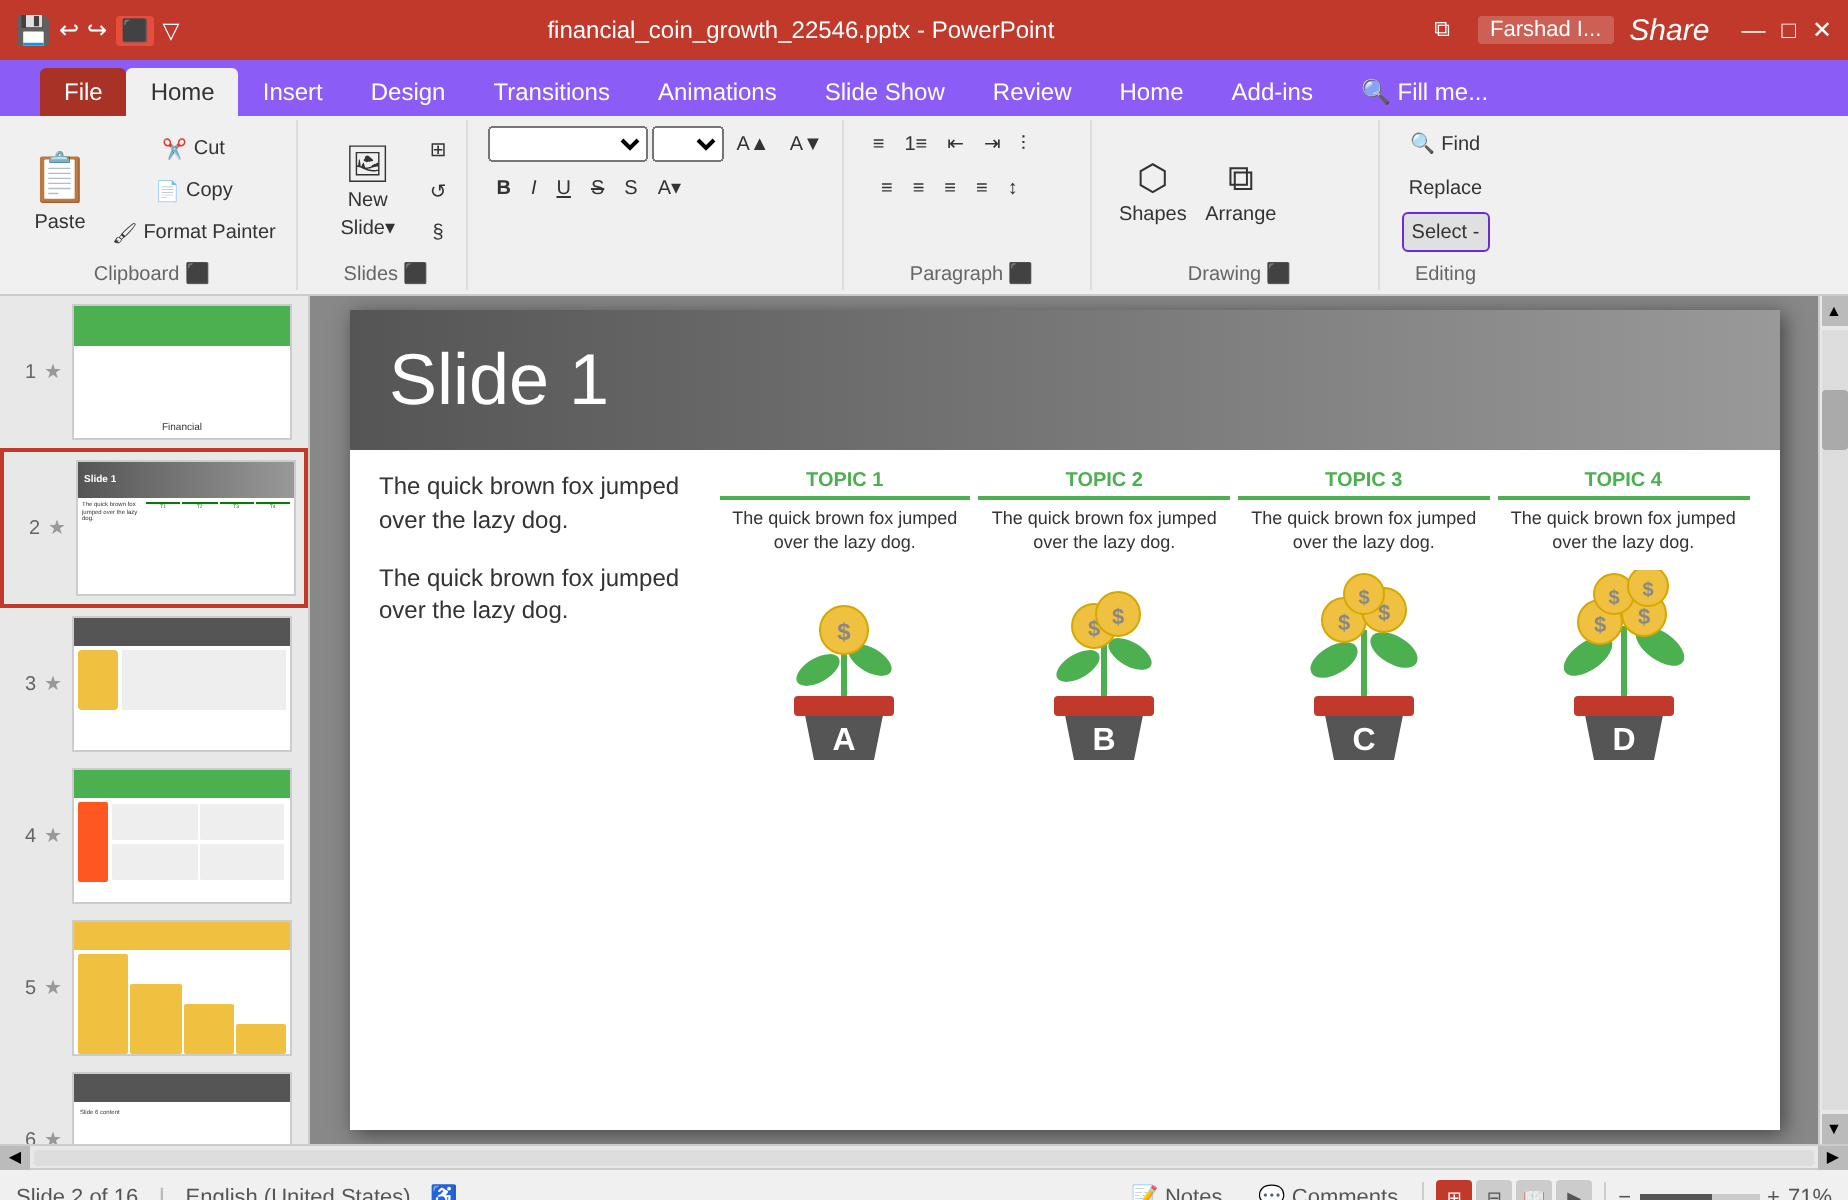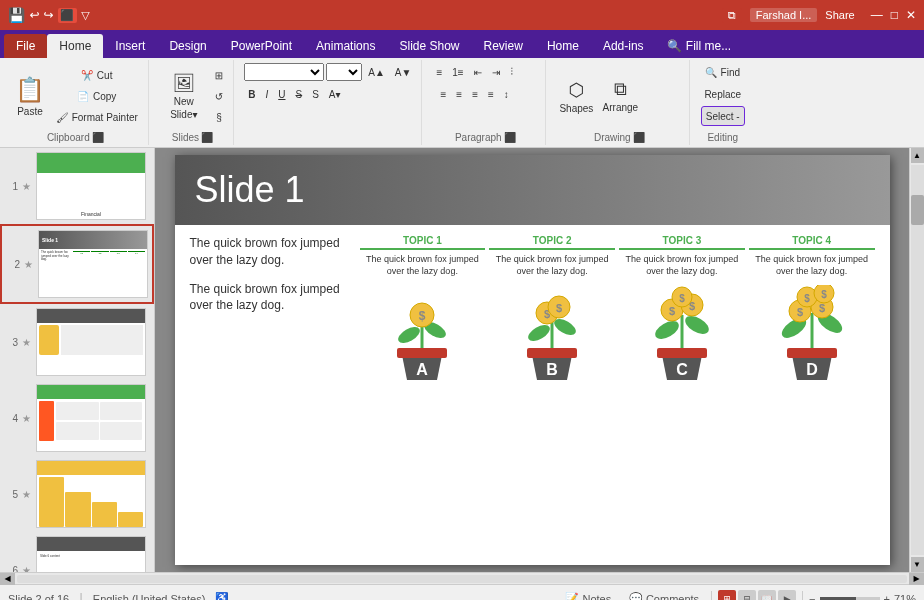--- a/index.html
+++ b/index.html
@@ -15,24 +15,24 @@
       padding: 0 8px;
       color: white;
     }
     #title-bar .left-icons { display: flex; align-items: center; gap: 4px; }
     #title-bar .title { flex: 1; text-align: center; font-size: 12px; }
     #title-bar .right-icons { display: flex; align-items: center; gap: 8px; }
 
     
     #ribbon-tabs {
       height: 28px;
-      background: #4c1d95;
+      background: #8b5cf6;
       display: flex;
       align-items: flex-end;
-      padding-left: 4px;
+      padding-left: 20px;
     }
     .ribbon-tab {
       padding: 4px 12px;
       font-size: 12px;
       color: white;
       cursor: pointer;
       border-radius: 3px 3px 0 0;
       height: 24px;
       display: flex;
       align-items: center;
@@ -279,36 +279,37 @@
 <body>
 
 <div id="title-bar">
   <div class="left-icons">
     <span style="font-size:14px;">💾</span>
     <span style="font-size:12px;">↩</span>
     <span style="font-size:12px;">↪</span>
     <span style="font-size:11px; background:#e74c3c; padding:1px 3px; border-radius:2px;">⬛</span>
     <span style="font-size:11px;">▽</span>
   </div>
+  <div class="title">financial_coin_growth_22546.pptx - PowerPoint</div>
   <div class="right-icons">
     <span style="font-size:11px; background:#c0392b; padding:1px 6px; border-radius:2px;">⧉</span>
     <span style="font-size:11px; background: rgba(255,255,255,0.2); padding:1px 6px; border-radius:2px;">Farshad I...</span>
-    <span style="font-size:11px;">Share</span>
+    <span style="font-size:15px;font-style:italic;">Share</span>
     <span style="font-size:12px; margin-left:8px;">—</span>
     <span style="font-size:12px;">□</span>
     <span style="font-size:12px;">✕</span>
   </div>
 </div>
 
 <div id="ribbon-tabs">
   <div class="ribbon-tab" style="background:#a93226; border-radius:3px 3px 0 0;">File</div>
   <div class="ribbon-tab active">Home</div>
   <div class="ribbon-tab">Insert</div>
   <div class="ribbon-tab">Design</div>
-  <div class="ribbon-tab">PowerPoint</div>
+  <div class="ribbon-tab">Transitions</div>
   <div class="ribbon-tab">Animations</div>
   <div class="ribbon-tab">Slide Show</div>
   <div class="ribbon-tab">Review</div>
   <div class="ribbon-tab">Home</div>
   <div class="ribbon-tab">Add-ins</div>
   <div class="ribbon-tab" style="display:flex;align-items:center;gap:3px;">🔍 Fill me...</div>
 </div>
 
 <div id="ribbon">
 

